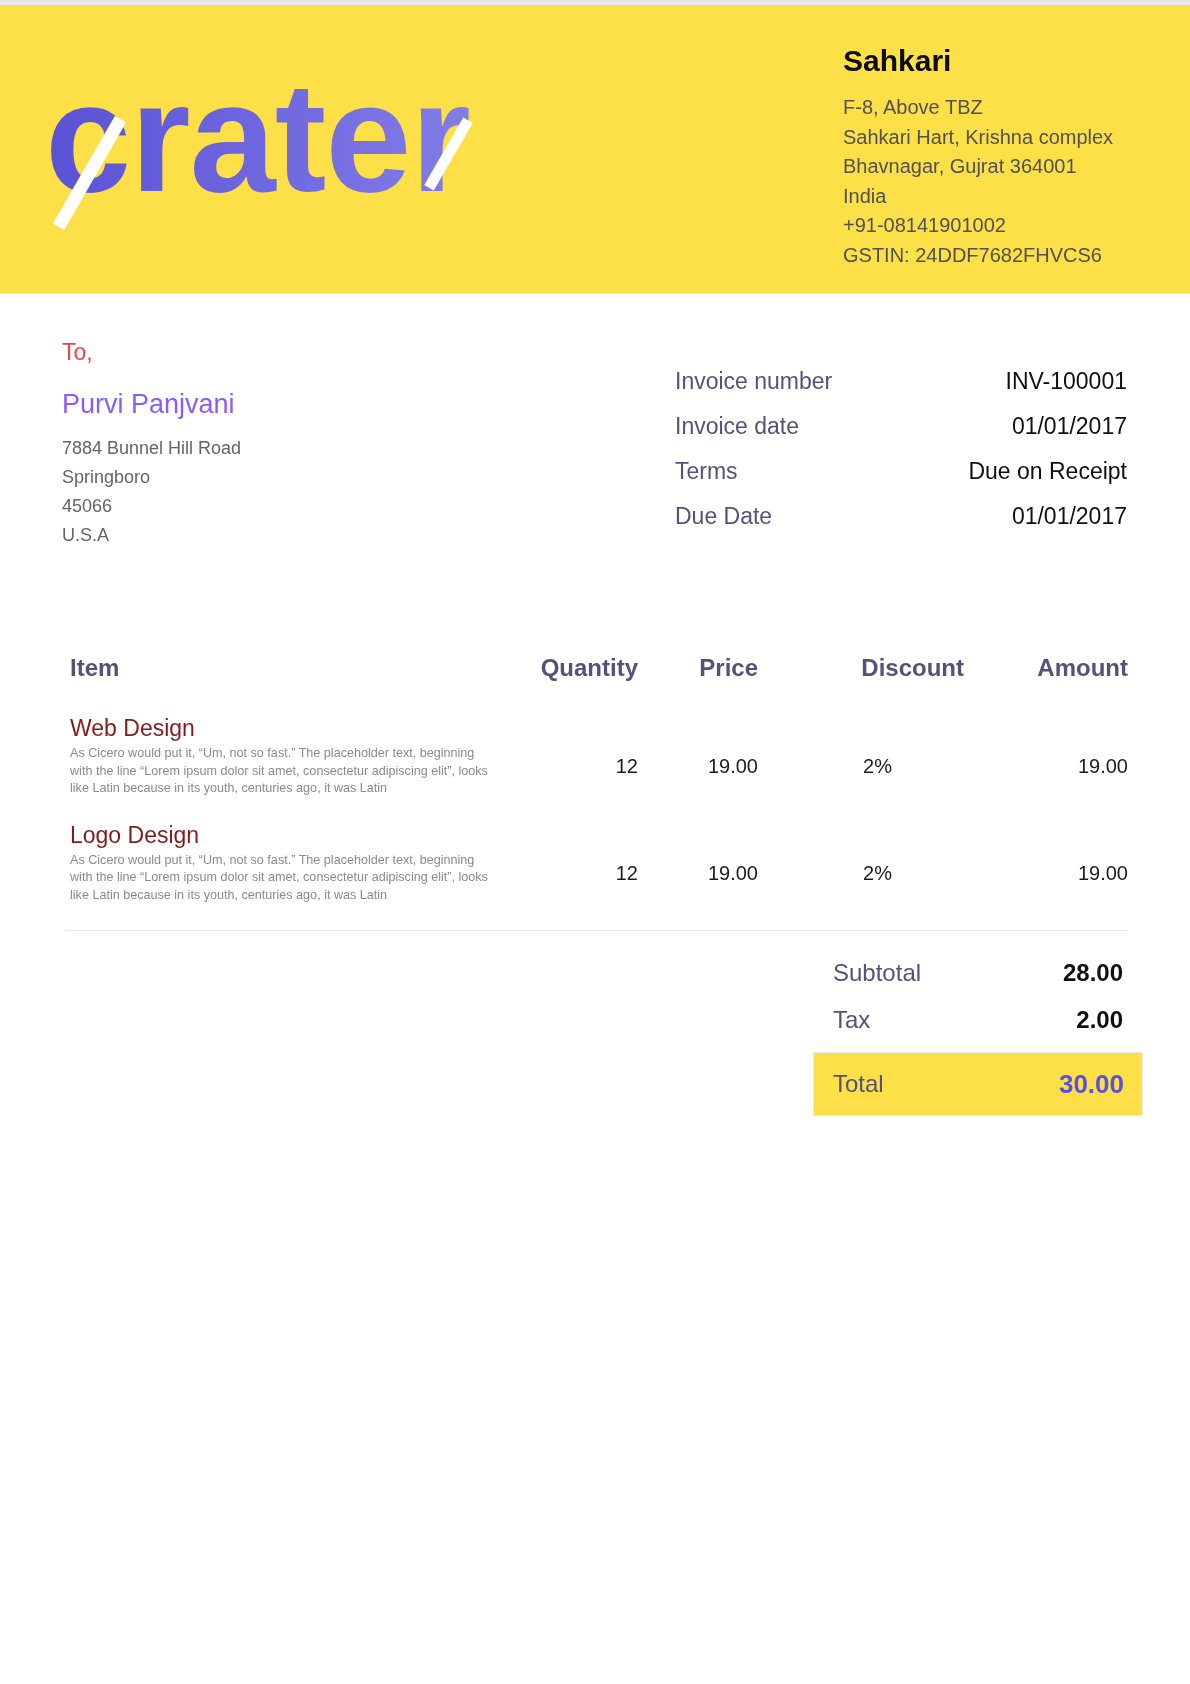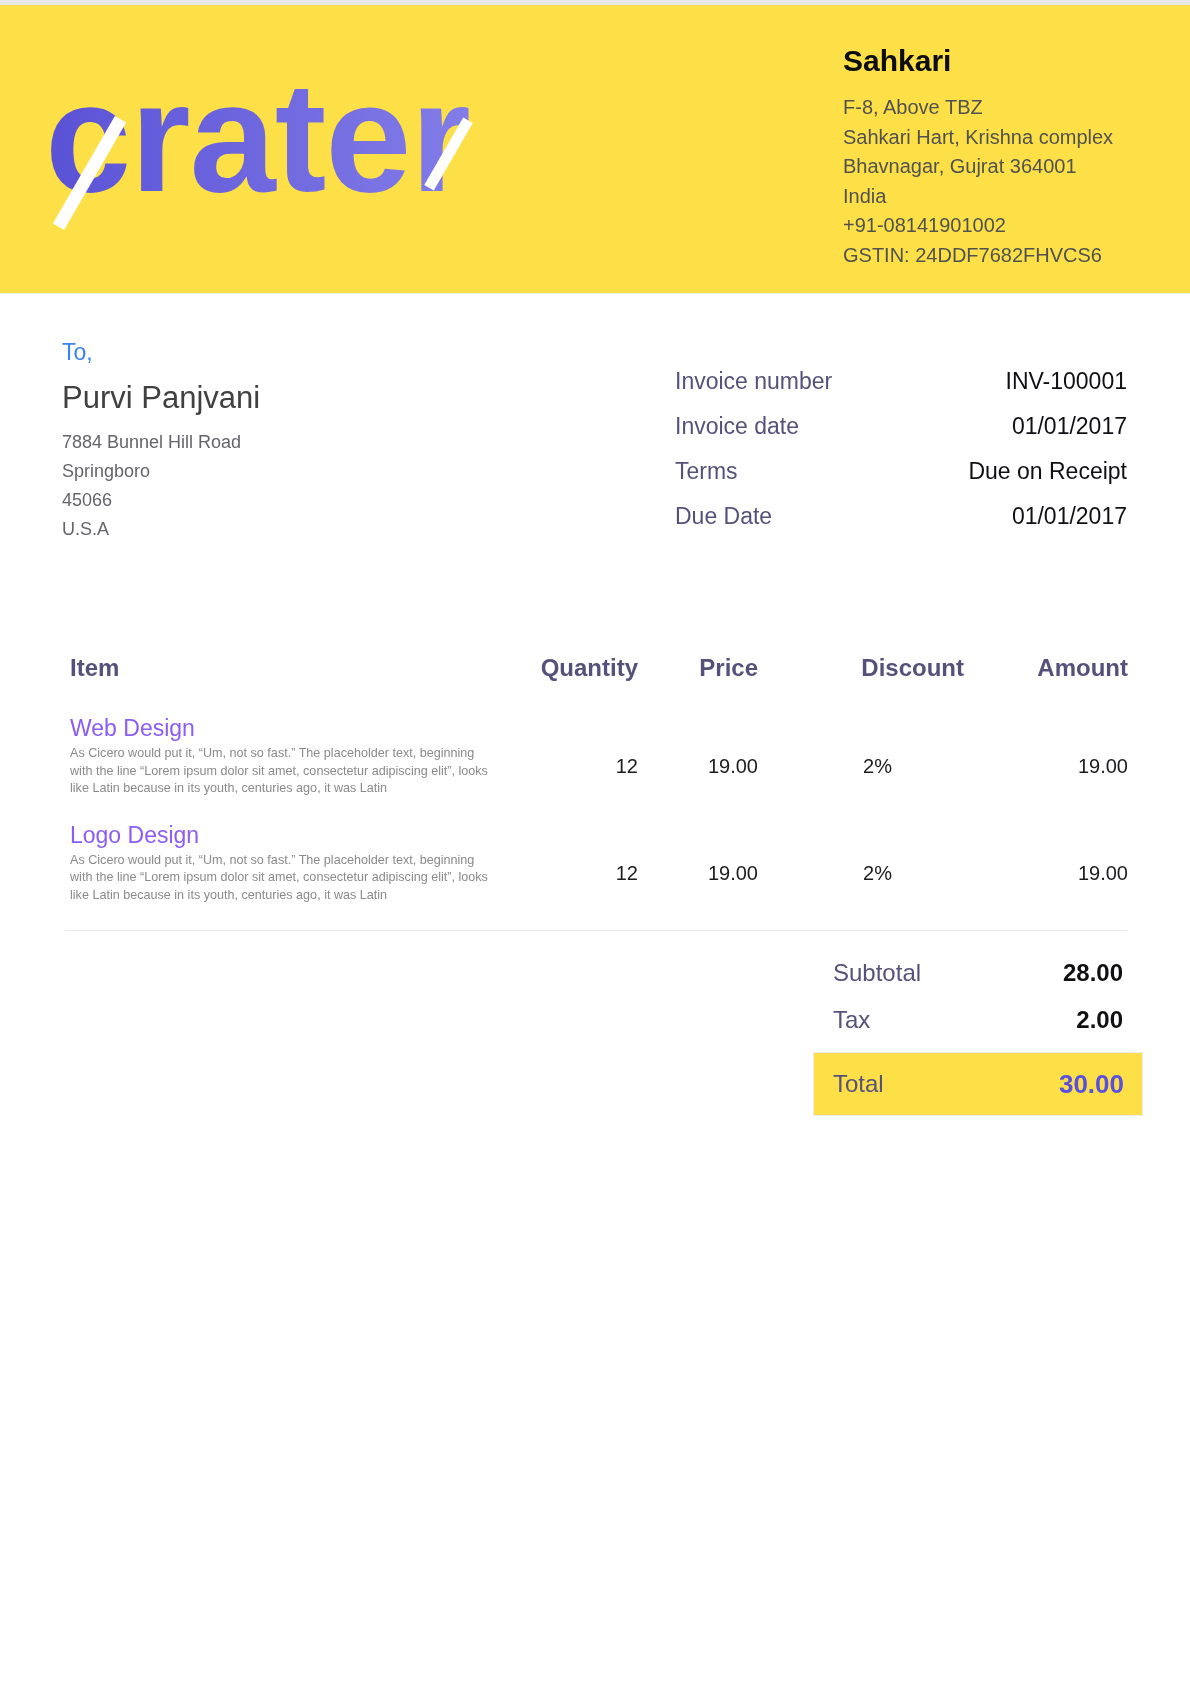--- a/index.html
+++ b/index.html
@@ -31,41 +31,41 @@
   .logo-slash{position:absolute;background:#ffffff;}
   .slash-c{left:38px;top:48px;width:13px;height:124px;transform:rotate(30deg);}
   .slash-r{left:398px;top:52px;width:11px;height:78px;transform:rotate(30deg);}
   
   .company{position:absolute;left:843px;top:36px;width:330px;}
   .company-name{font-size:30px;line-height:40px;font-weight:700;color:#0d0d10;}
   .company-address{margin-top:12px;}
   .company-address .line{font-size:20px;line-height:29.5px;color:var(--gray,#515151);}
   
   .bill-to{position:absolute;left:62px;top:338px;width:420px;}
-  .to-label{font-size:23px;line-height:28px;color:#3b82f6;}
-  .to-name{font-size:31px;line-height:40px;font-weight:500;color:#404040;margin-top:12px;}
+  .to-label{font-size:23px;line-height:28px;color:#ef4444;}
+  .to-name{font-size:27px;line-height:40px;font-weight:500;color:#8b5cf6;margin-top:18px;}
   .to-address{margin-top:10px;}
   .to-address .line{font-size:18px;line-height:29px;color:#64646a;}
   
   .meta{position:absolute;left:675px;top:358px;width:452px;}
   .meta-row{display:flex;justify-content:space-between;height:45px;align-items:center;}
   .meta-label{font-size:23px;line-height:30px;color:var(--label,#55517b);}
   .meta-value{font-size:23px;line-height:30px;font-weight:500;color:#101014;}
   
   .table{position:absolute;left:70px;top:655px;width:1058px;}
   .thead{display:flex;margin-bottom:34px;}
   .th{font-size:24px;line-height:26px;font-weight:700;color:var(--label,#55517b);}
   .col-item{width:460px;}
   .col-qty{width:108px;text-align:right;}
   .col-price{width:120px;text-align:right;}
   .col-disc{width:206px;text-align:right;}
   .col-amt{width:164px;text-align:right;}
   .trow{display:flex;margin-bottom:24px;}
   .item-cell{width:460px;}
-  .item-name{font-size:23px;line-height:26px;font-weight:500;color:#8b5cf6;margin-bottom:4px;}
+  .item-name{font-size:23px;line-height:26px;font-weight:500;color:#7f1d1d;margin-bottom:4px;}
   .item-desc{width:424px;font-size:12.6px;line-height:17.5px;color:var(--lightgray,#8a8a8a);}
   .val{font-size:20px;line-height:24px;font-weight:500;color:#1c1c1f;padding-top:39px;}
   .val.col-disc{padding-right:72px;box-sizing:border-box;}
   
   .table-divider{position:absolute;left:65px;right:62px;top:930px;height:1px;background:#e9e9f2;}
   
   .totals{position:absolute;left:813px;top:955px;width:330px;box-sizing:border-box;}
   .totals-row{display:flex;justify-content:space-between;align-items:center;padding:0 20px;}
   .totals-row.subtotal{margin-top:4px;}
   .totals-row.tax{margin-top:19px;gap:20px;}

